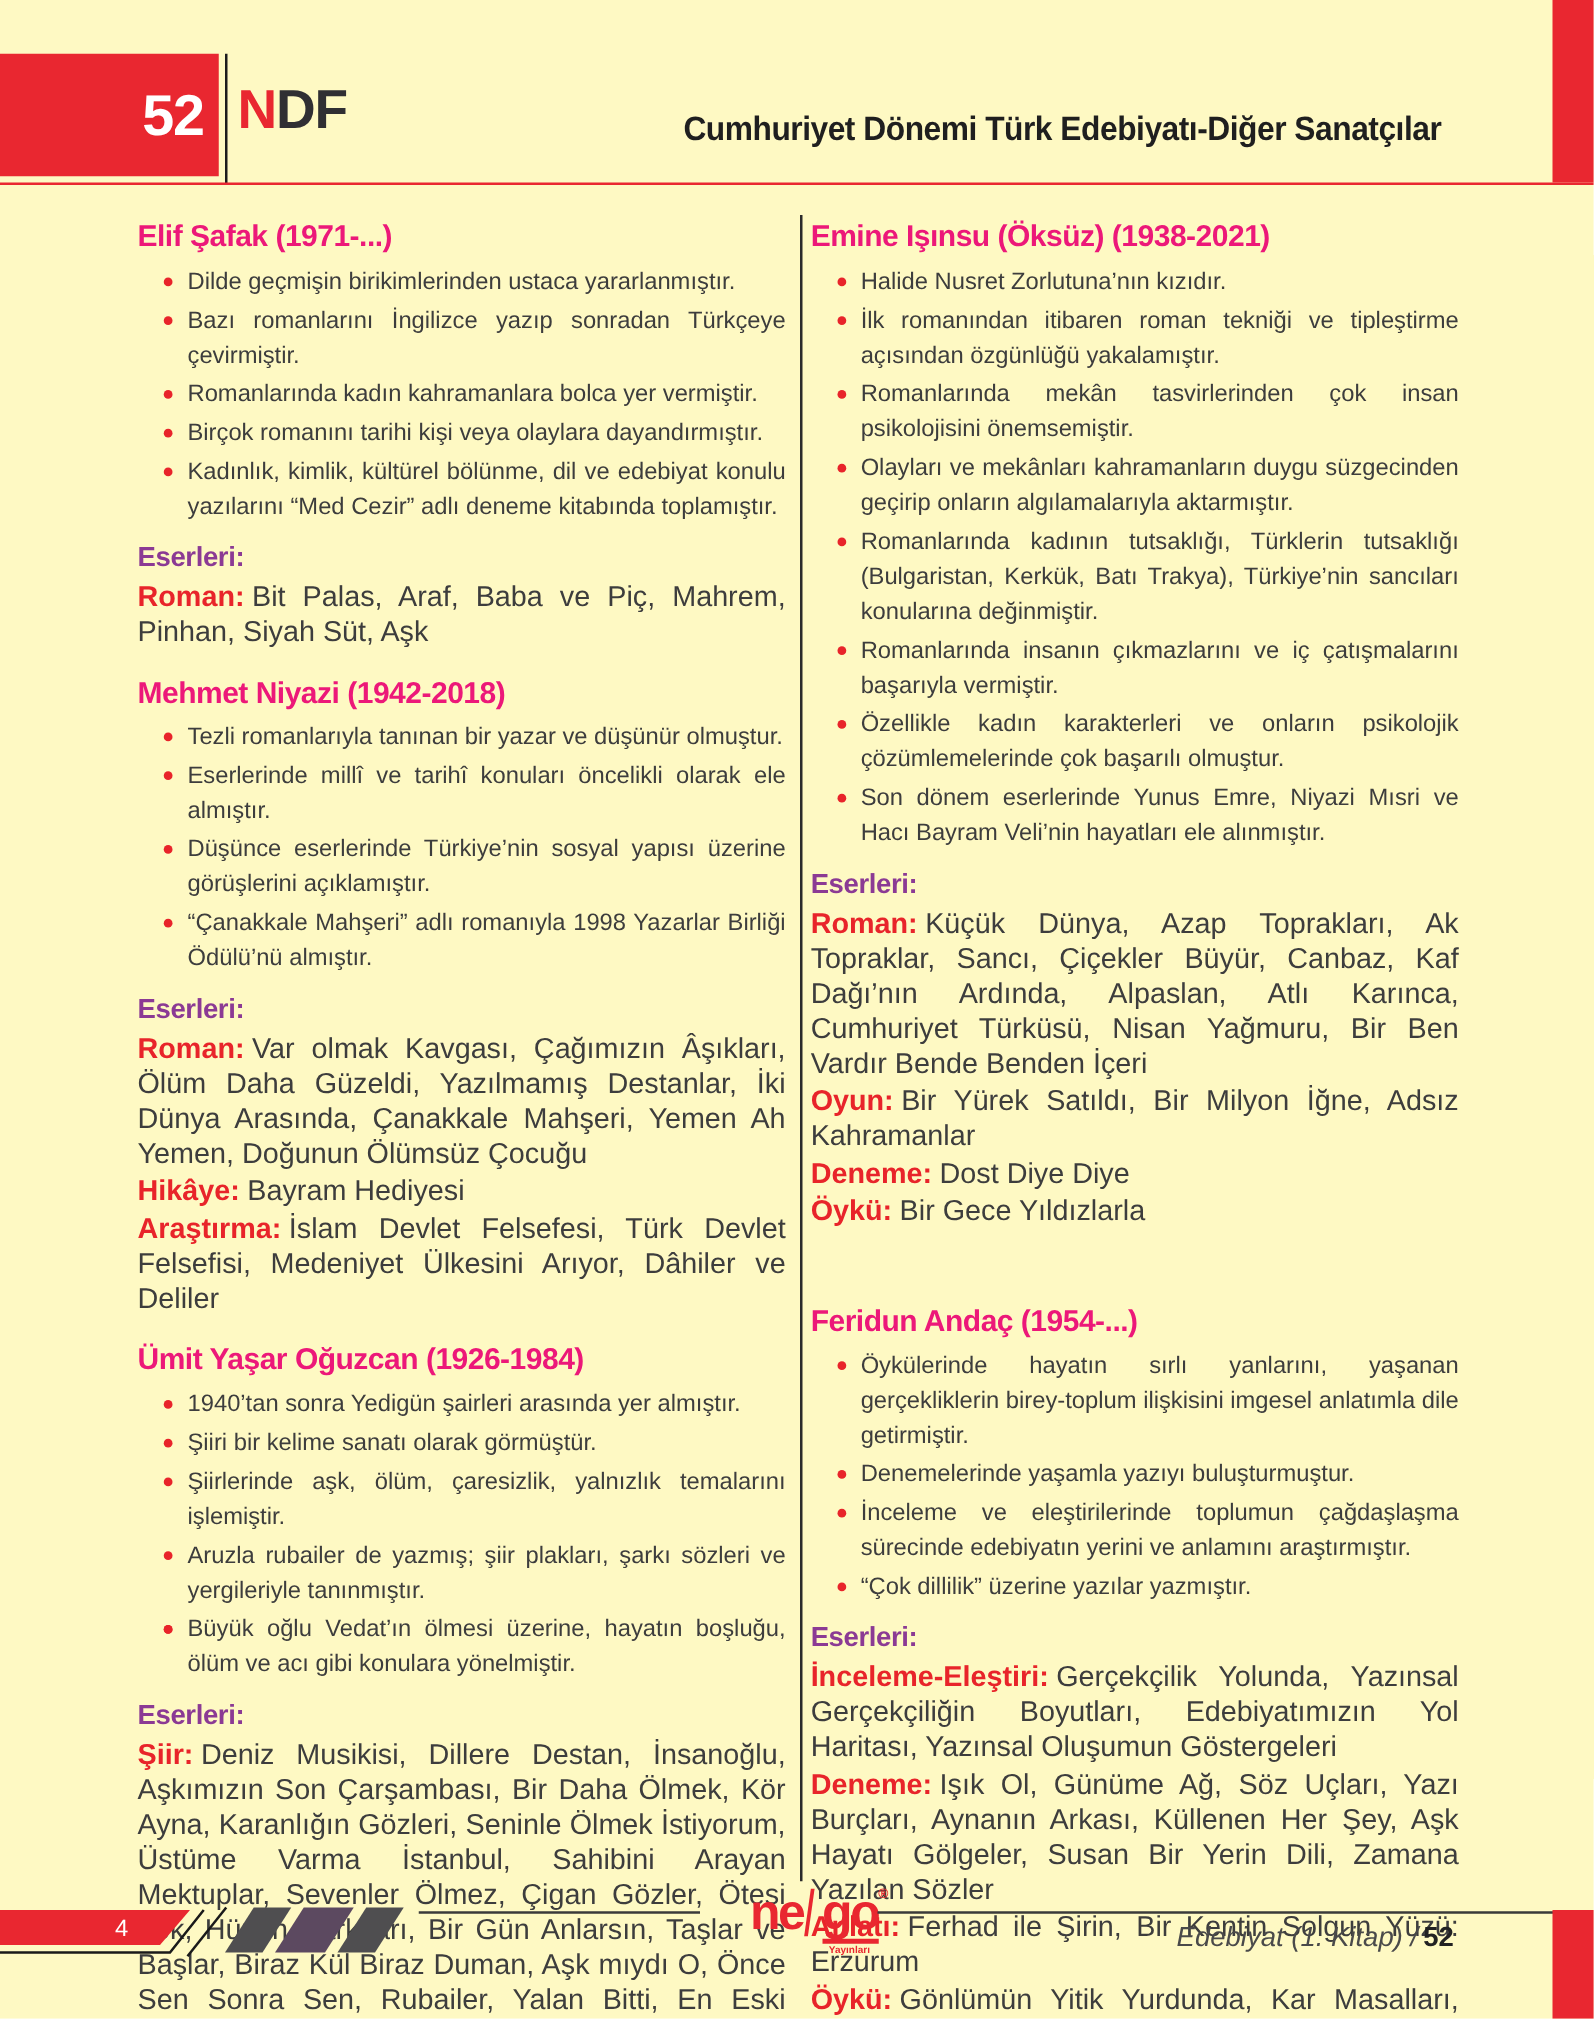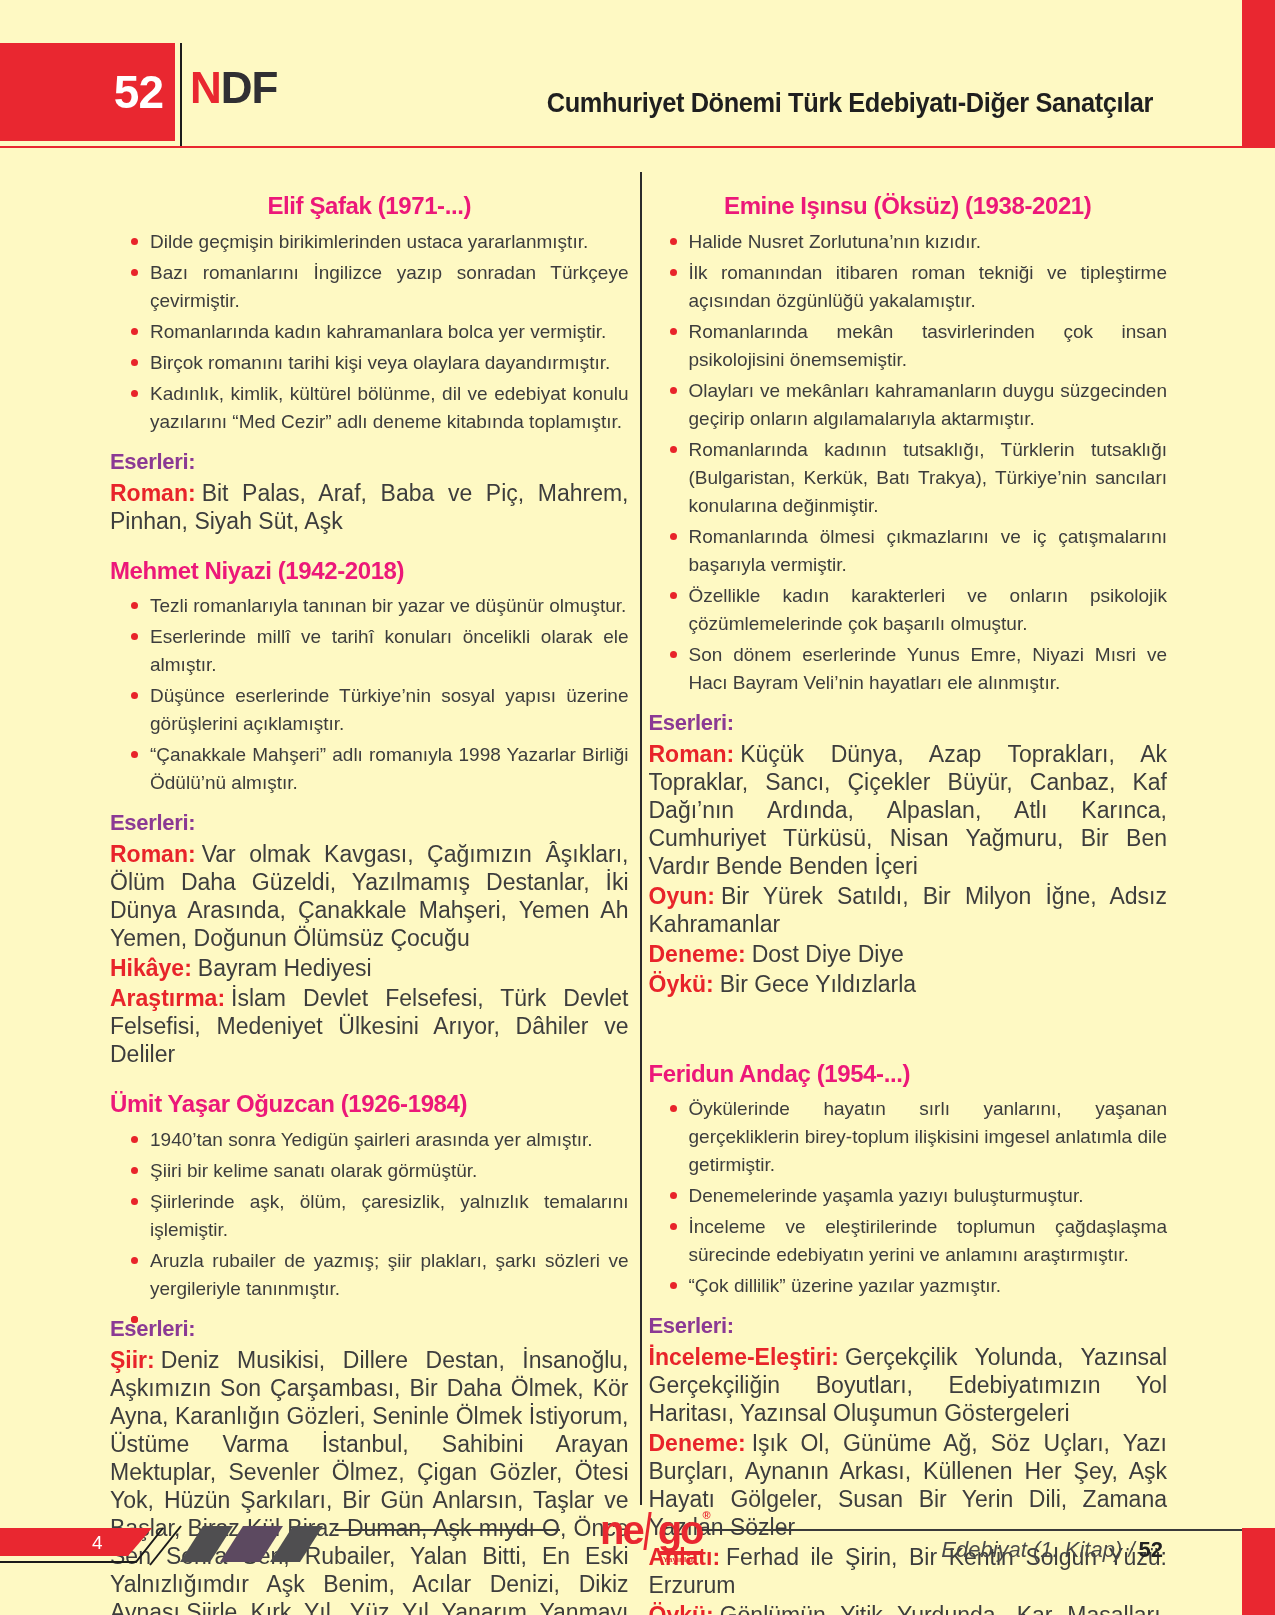--- a/index.html
+++ b/index.html
@@ -39,21 +39,21 @@
   .content{position:absolute;left:110px;top:172px;width:1057px;display:flex;}
   .col{width:520px;}
   .col-gap{width:20px;flex:none;}
   .col-divider{position:absolute;left:530px;top:0;width:2px;height:1333px;background:#2b2b2b;}
 
   .author-section{margin:0;}
   .author-heading{
     margin:22px 0 8px 0;font-size:24px;font-weight:bold;color:var(--pink);
     letter-spacing:-0.4px;line-height:1.15;
   }
-  .author-section:first-child .author-heading{margin-top:20px;text-align:center;}
+  .author-section:first-child .author-heading{margin-top:4px;}
   .push-down{margin-top:62px;}
 
   .bullet-list{margin:0;padding:0;list-style:none;}
   .bullet-item{
     position:relative;padding-left:40px;margin:0 0 3px 0;
     font-size:19px;line-height:28px;color:var(--body);text-align:justify;
   }
   .bullet-dot{
     position:absolute;left:21px;top:10px;width:7px;height:7px;border-radius:50%;
     background:var(--label-red);
@@ -122,37 +122,37 @@
           <p class="works-entry"><span class="works-label">Araştırma:</span><span class="works-text">İslam Devlet Felsefesi, Türk Devlet Felsefisi, Medeniyet Ülkesini Arıyor, Dâhiler ve Deliler</span></p>
         </section>
         <section class="author-section">
           <h2 class="author-heading">Ümit Yaşar Oğuzcan (1926-1984)</h2>
           <ul class="bullet-list">
             <li class="bullet-item"><span class="bullet-dot"></span><span class="bullet-text">1940’tan sonra Yedigün şairleri arasında yer almıştır.</span></li>
             <li class="bullet-item"><span class="bullet-dot"></span><span class="bullet-text">Şiiri bir kelime sanatı olarak görmüştür.</span></li>
             <li class="bullet-item"><span class="bullet-dot"></span><span class="bullet-text">Şiirlerinde aşk, ölüm, çaresizlik, yalnızlık temalarını işlemiştir.</span></li>
             <li class="bullet-item"><span class="bullet-dot"></span><span class="bullet-text">Aruzla rubailer de yazmış; şiir plakları, şarkı sözleri ve yergileriyle tanınmıştır.</span></li>
             <li class="bullet-item"><span class="bullet-dot"></span></li>
-            <li class="bullet-item"><span class="bullet-dot"></span></li>
+            <li class="bullet-item"><span class="bullet-dot"></span><span class="bullet-text">Büyük oğlu Vedat’ın ölmesi üzerine, hayatın boşluğu, ölüm ve acı gibi konulara yönelmiştir.</span></li>
           </ul>
           <h3 class="works-heading">Eserleri:</h3>
           <p class="works-entry"><span class="works-label">Şiir:</span><span class="works-text">Deniz Musikisi, Dillere Destan, İnsanoğlu, Aşkımızın Son Çarşambası, Bir Daha Ölmek, Kör Ayna, Karanlığın Gözleri, Seninle Ölmek İstiyorum, Üstüme Varma İstanbul, Sahibini Arayan Mektuplar, Sevenler Ölmez, Çigan Gözler, Ötesi Yok, Hüzün Şarkıları, Bir Gün Anlarsın, Taşlar ve Başlar, Biraz Kül Biraz Duman, Aşk mıydı O, Önce Sen Sonra Sen, Rubailer, Yalan Bitti, En Eski Yalnızlığımdır Aşk Benim, Acılar Denizi, Dikiz Aynası,Şiirle Kırk Yıl, Yüz Yıl Yanarım Yanmayı Öğrendimse, İki Kişiye Bir Dünya</span></p>
         </section>
       </div>
     <div class="col-gap"></div>
     <div class="col" id="col-right">
         <section class="author-section">
           <h2 class="author-heading">Emine Işınsu (Öksüz) (1938-2021)</h2>
           <ul class="bullet-list">
             <li class="bullet-item"><span class="bullet-dot"></span><span class="bullet-text">Halide Nusret Zorlutuna’nın kızıdır.</span></li>
             <li class="bullet-item"><span class="bullet-dot"></span><span class="bullet-text">İlk romanından itibaren roman tekniği ve tipleştirme açısından özgünlüğü yakalamıştır.</span></li>
             <li class="bullet-item"><span class="bullet-dot"></span><span class="bullet-text">Romanlarında mekân tasvirlerinden çok insan psikolojisini önemsemiştir.</span></li>
             <li class="bullet-item"><span class="bullet-dot"></span><span class="bullet-text">Olayları ve mekânları kahramanların duygu süzgecinden geçirip onların algılamalarıyla aktarmıştır.</span></li>
             <li class="bullet-item"><span class="bullet-dot"></span><span class="bullet-text">Romanlarında kadının tutsaklığı, Türklerin tutsaklığı (Bulgaristan, Kerkük, Batı Trakya), Türkiye’nin sancıları konularına değinmiştir.</span></li>
-            <li class="bullet-item"><span class="bullet-dot"></span><span class="bullet-text">Romanlarında ölmesi çıkmazlarını ve iç çatışmalarını başarıyla vermiştir.</span></li>
+            <li class="bullet-item"><span class="bullet-dot"></span><span class="bullet-text">Romanlarında insanın çıkmazlarını ve iç çatışmalarını başarıyla vermiştir.</span></li>
             <li class="bullet-item"><span class="bullet-dot"></span><span class="bullet-text">Özellikle kadın karakterleri ve onların psikolojik çözümlemelerinde çok başarılı olmuştur.</span></li>
             <li class="bullet-item"><span class="bullet-dot"></span><span class="bullet-text">Son dönem eserlerinde Yunus Emre, Niyazi Mısri ve Hacı Bayram Veli’nin hayatları ele alınmıştır.</span></li>
           </ul>
           <h3 class="works-heading">Eserleri:</h3>
           <p class="works-entry"><span class="works-label">Roman:</span><span class="works-text">Küçük Dünya, Azap Toprakları, Ak Topraklar, Sancı, Çiçekler Büyür, Canbaz, Kaf Dağı’nın Ardında, Alpaslan, Atlı Karınca, Cumhuriyet Türküsü, Nisan Yağmuru, Bir Ben Vardır Bende Benden İçeri</span></p>
           <p class="works-entry"><span class="works-label">Oyun:</span><span class="works-text">Bir Yürek Satıldı, Bir Milyon İğne, Adsız Kahramanlar</span></p>
           <p class="works-entry"><span class="works-label">Deneme:</span><span class="works-text">Dost Diye Diye</span></p>
           <p class="works-entry"><span class="works-label">Öykü:</span><span class="works-text">Bir Gece Yıldızlarla</span></p>
         </section>
         <section class="author-section push-down">

